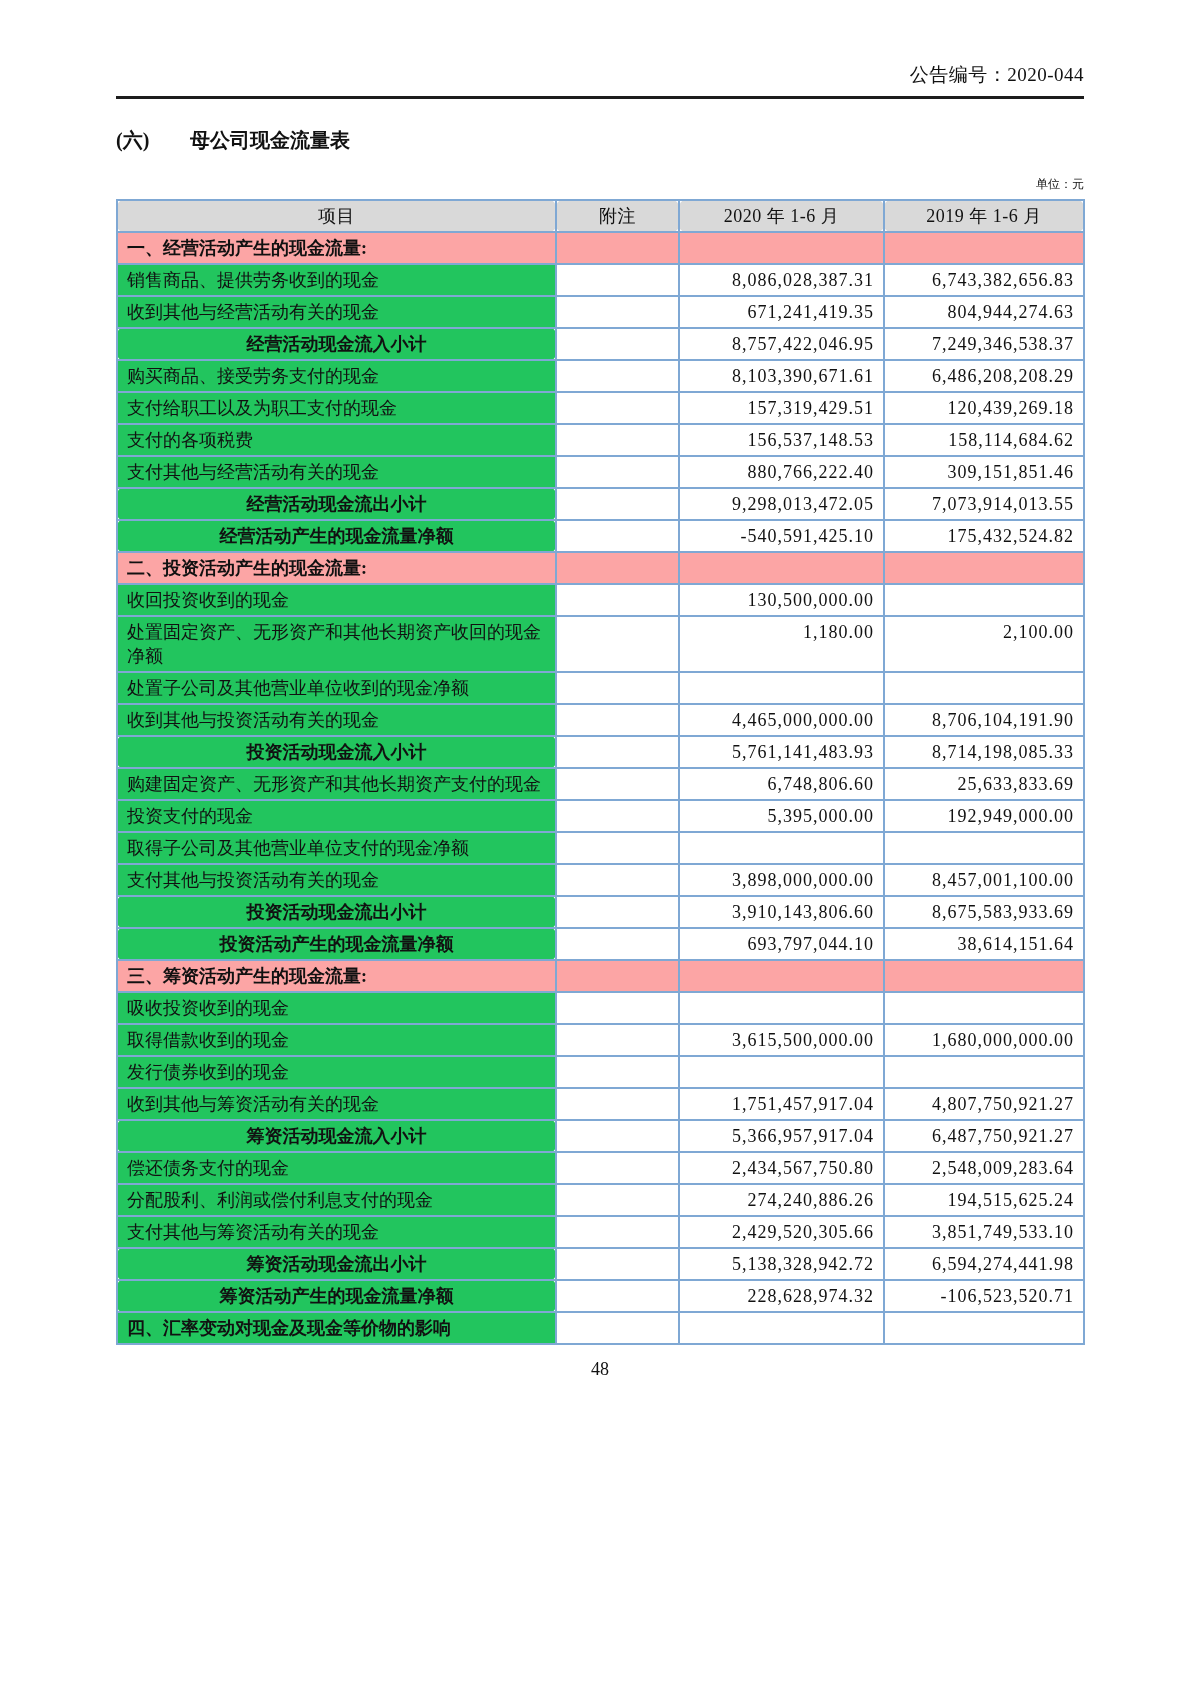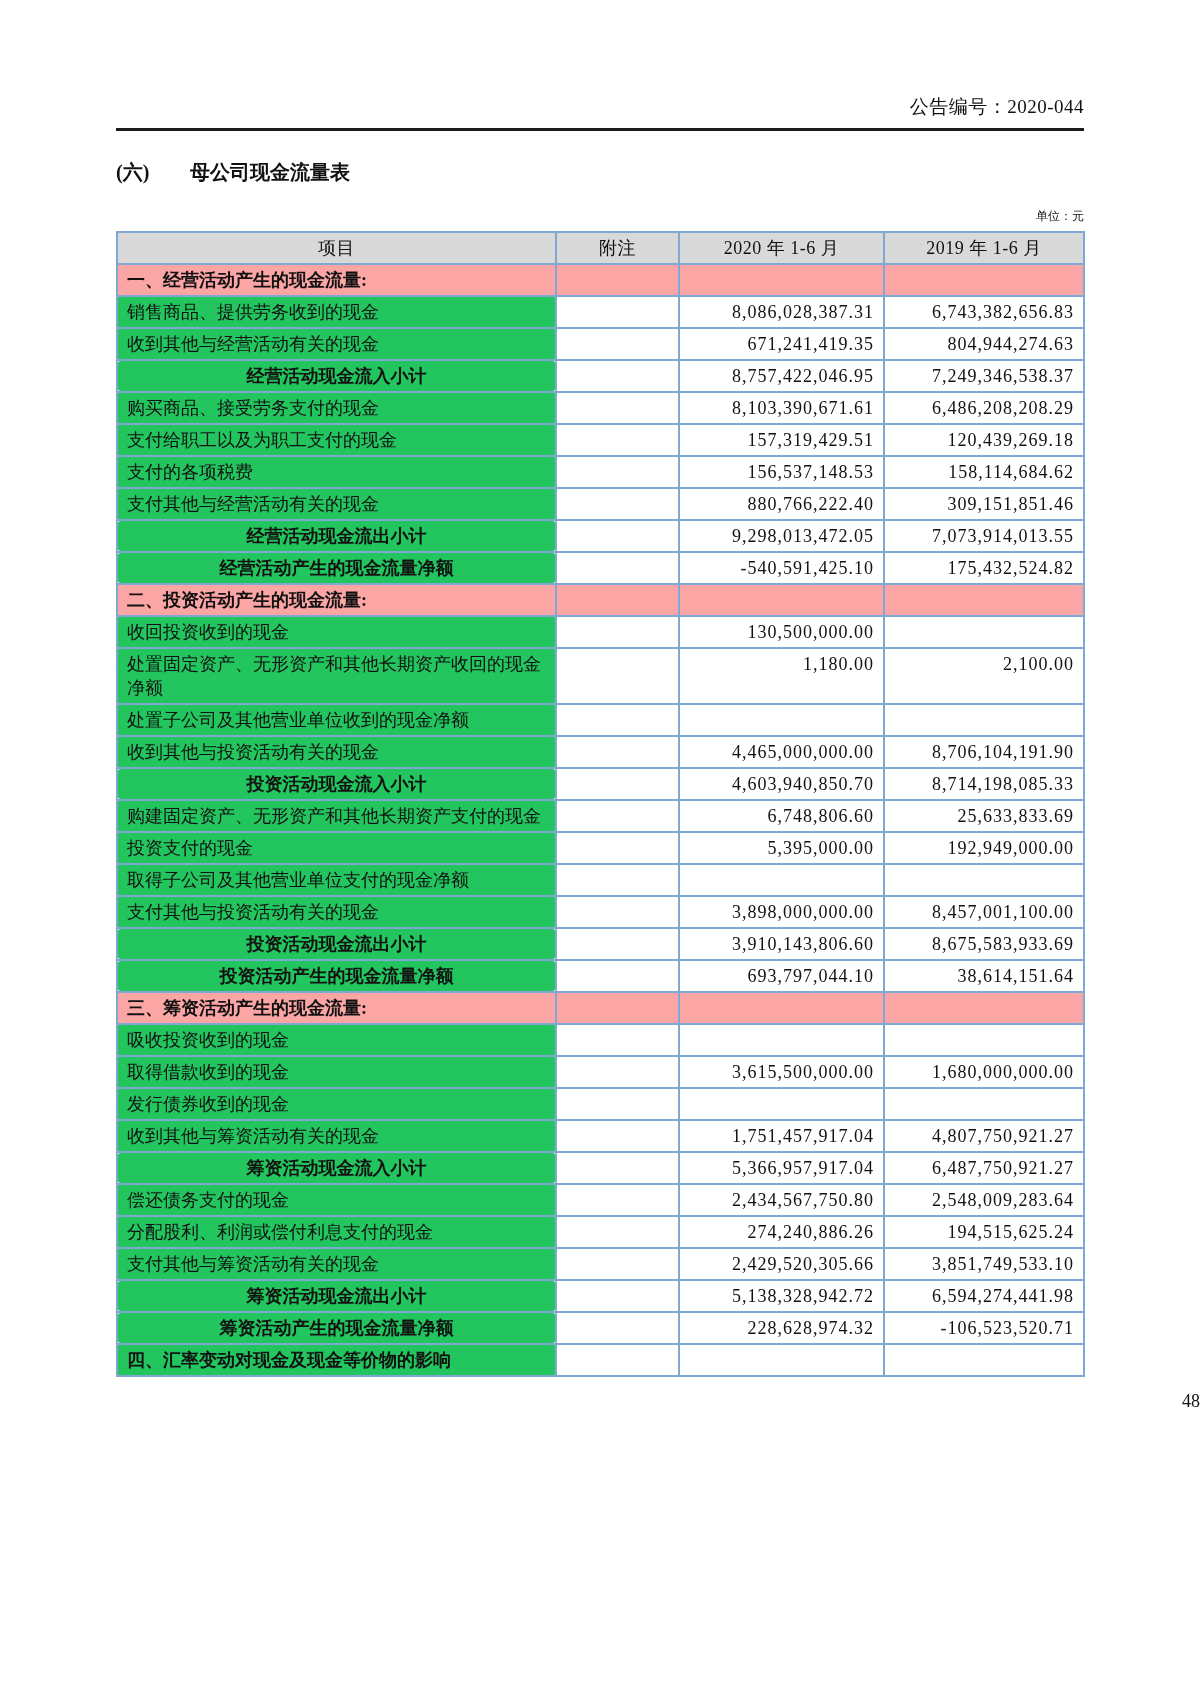--- a/index.html
+++ b/index.html
@@ -8,21 +8,21 @@
     width: 1200px;
     height: 1697px;
     font-family: "Liberation Serif", "DejaVu Serif", serif;
     color: #111111;
     overflow: hidden;
     position: relative;
   }
   .content {
     margin-left: 116px;
     width: 968px;
-    padding-top: 94px;
+    padding-top: 62px;
   }
   .doc-number-line {
     text-align: right;
     font-size: 19px;
     letter-spacing: 0.5px;
     margin-bottom: 8px;
   }
   .header-rule {
     height: 3px;
     background: #1c1c1c;
@@ -52,29 +52,30 @@
     padding: 3px 9px;
     vertical-align: top;
     height: 32px;
     overflow: hidden;
   }
   table.cf-table th {
     background: #d9d9d9;
     font-weight: normal;
     text-align: center;
     letter-spacing: 0.5px;
+    border-radius: 7px;
   }
   td.c-item { text-align: left; background: #22c55e; }
   td.c-note { text-align: center; background: #ffffff; }
   td.c-num  { text-align: right; background: #ffffff; letter-spacing: 1px; font-variant-numeric: tabular-nums; }
   tr.row-section td.c-item { font-weight: bold; }
   tr.row-section.shade-all td { background: #fca5a5; margin-top: 9px; }
   tr.row-subtotal td.c-item { font-weight: bold; text-align: center; border-radius: 6px; }
   .page-number {
-    text-align: right;
+    text-align: center;
     width: 1200px;
     margin-left: -116px;
     margin-top: 14px;
     font-size: 18px;
   }
 </style>
 </head>
 <body>
 
 <div class="content">
@@ -195,21 +196,21 @@
         </tr>
         <tr class="row-data">
           <td class="c-item">收到其他与投资活动有关的现金</td>
           <td class="c-note"></td>
           <td class="c-num">4,465,000,000.00</td>
           <td class="c-num">8,706,104,191.90</td>
         </tr>
         <tr class="row-subtotal">
           <td class="c-item">投资活动现金流入小计</td>
           <td class="c-note"></td>
-          <td class="c-num">4,603,940,850.70</td>
+          <td class="c-num">5,761,141,483.93</td>
           <td class="c-num">8,714,198,085.33</td>
         </tr>
         <tr class="row-data">
           <td class="c-item">购建固定资产、无形资产和其他长期资产支付的现金</td>
           <td class="c-note"></td>
           <td class="c-num">6,748,806.60</td>
           <td class="c-num">25,633,833.69</td>
         </tr>
         <tr class="row-data">
           <td class="c-item">投资支付的现金</td>

